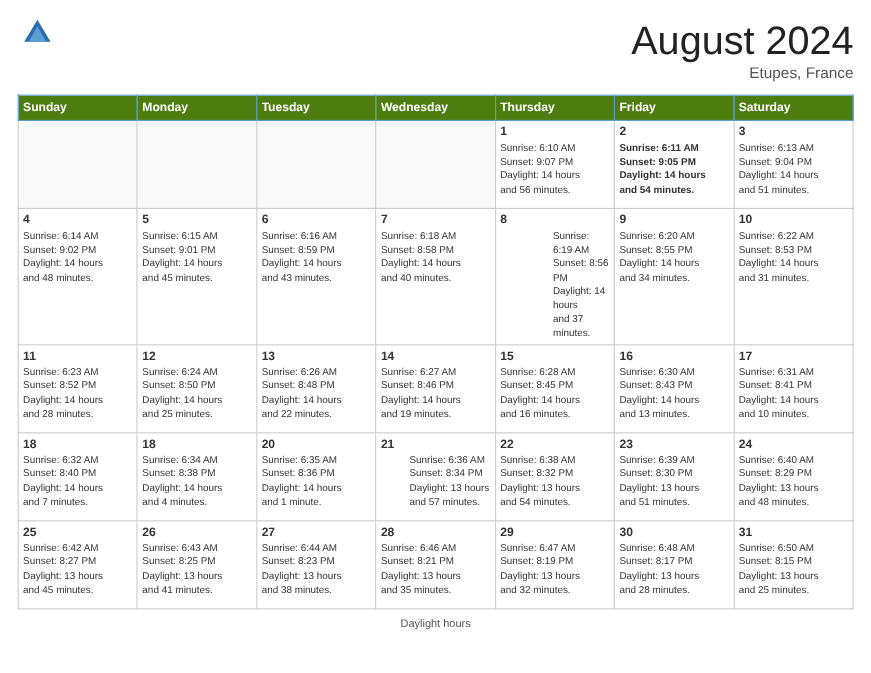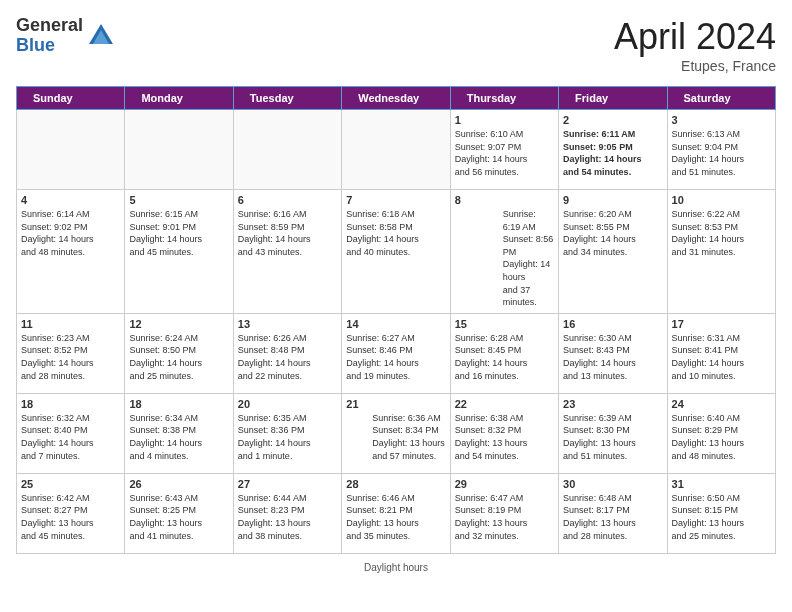--- a/index.html
+++ b/index.html
@@ -51,25 +51,25 @@
     .location {
       font-size: 14px;
       color: #555;
     }
     table {
       width: 100%;
       border-collapse: collapse;
       table-layout: fixed;
     }
     th {
-      background-color: #701a75;
+      background-color: #4d7c0f;
       color: #fff;
       font-size: 11px;
       font-weight: bold;
-      padding: 5px 16px;
+      padding: 5px 4px;
       text-align: left;
       border: 1px solid #5a9fd4;
     }
     td {
       border: 1px solid #ccc;
       vertical-align: top;
       padding: 4px 4px;
       font-size: 9.5px;
       color: #333;
       height: 80px;
@@ -94,31 +94,27 @@
       font-size: 10px;
       color: #555;
       text-align: center;
     }
   </style>
 </head>
 <body>
 
 <div class="header">
   <div class="logo">
-    <div class="logo-text">
-      <span class="logo-general">General</span>
-      <span class="logo-blue">Blue</span>
-    </div>
     <svg class="logo-icon" viewBox="0 0 28 28">
       <polygon points="14,2 26,22 2,22" fill="#2b6cb0"></polygon>
       <polygon points="14,8 22,22 6,22" fill="#5a9fd4"></polygon>
     </svg>
   </div>
   <div class="title-block">
-    <div class="month-year">April 2024</div>
+    <div class="month-year">August 2024</div>
     <div class="location">Etupes, France</div>
   </div>
 </div>
 
 <table>
   <thead>
     <tr>
     <th>Sunday</th>
         <th>Monday</th>
         <th>Tuesday</th>

